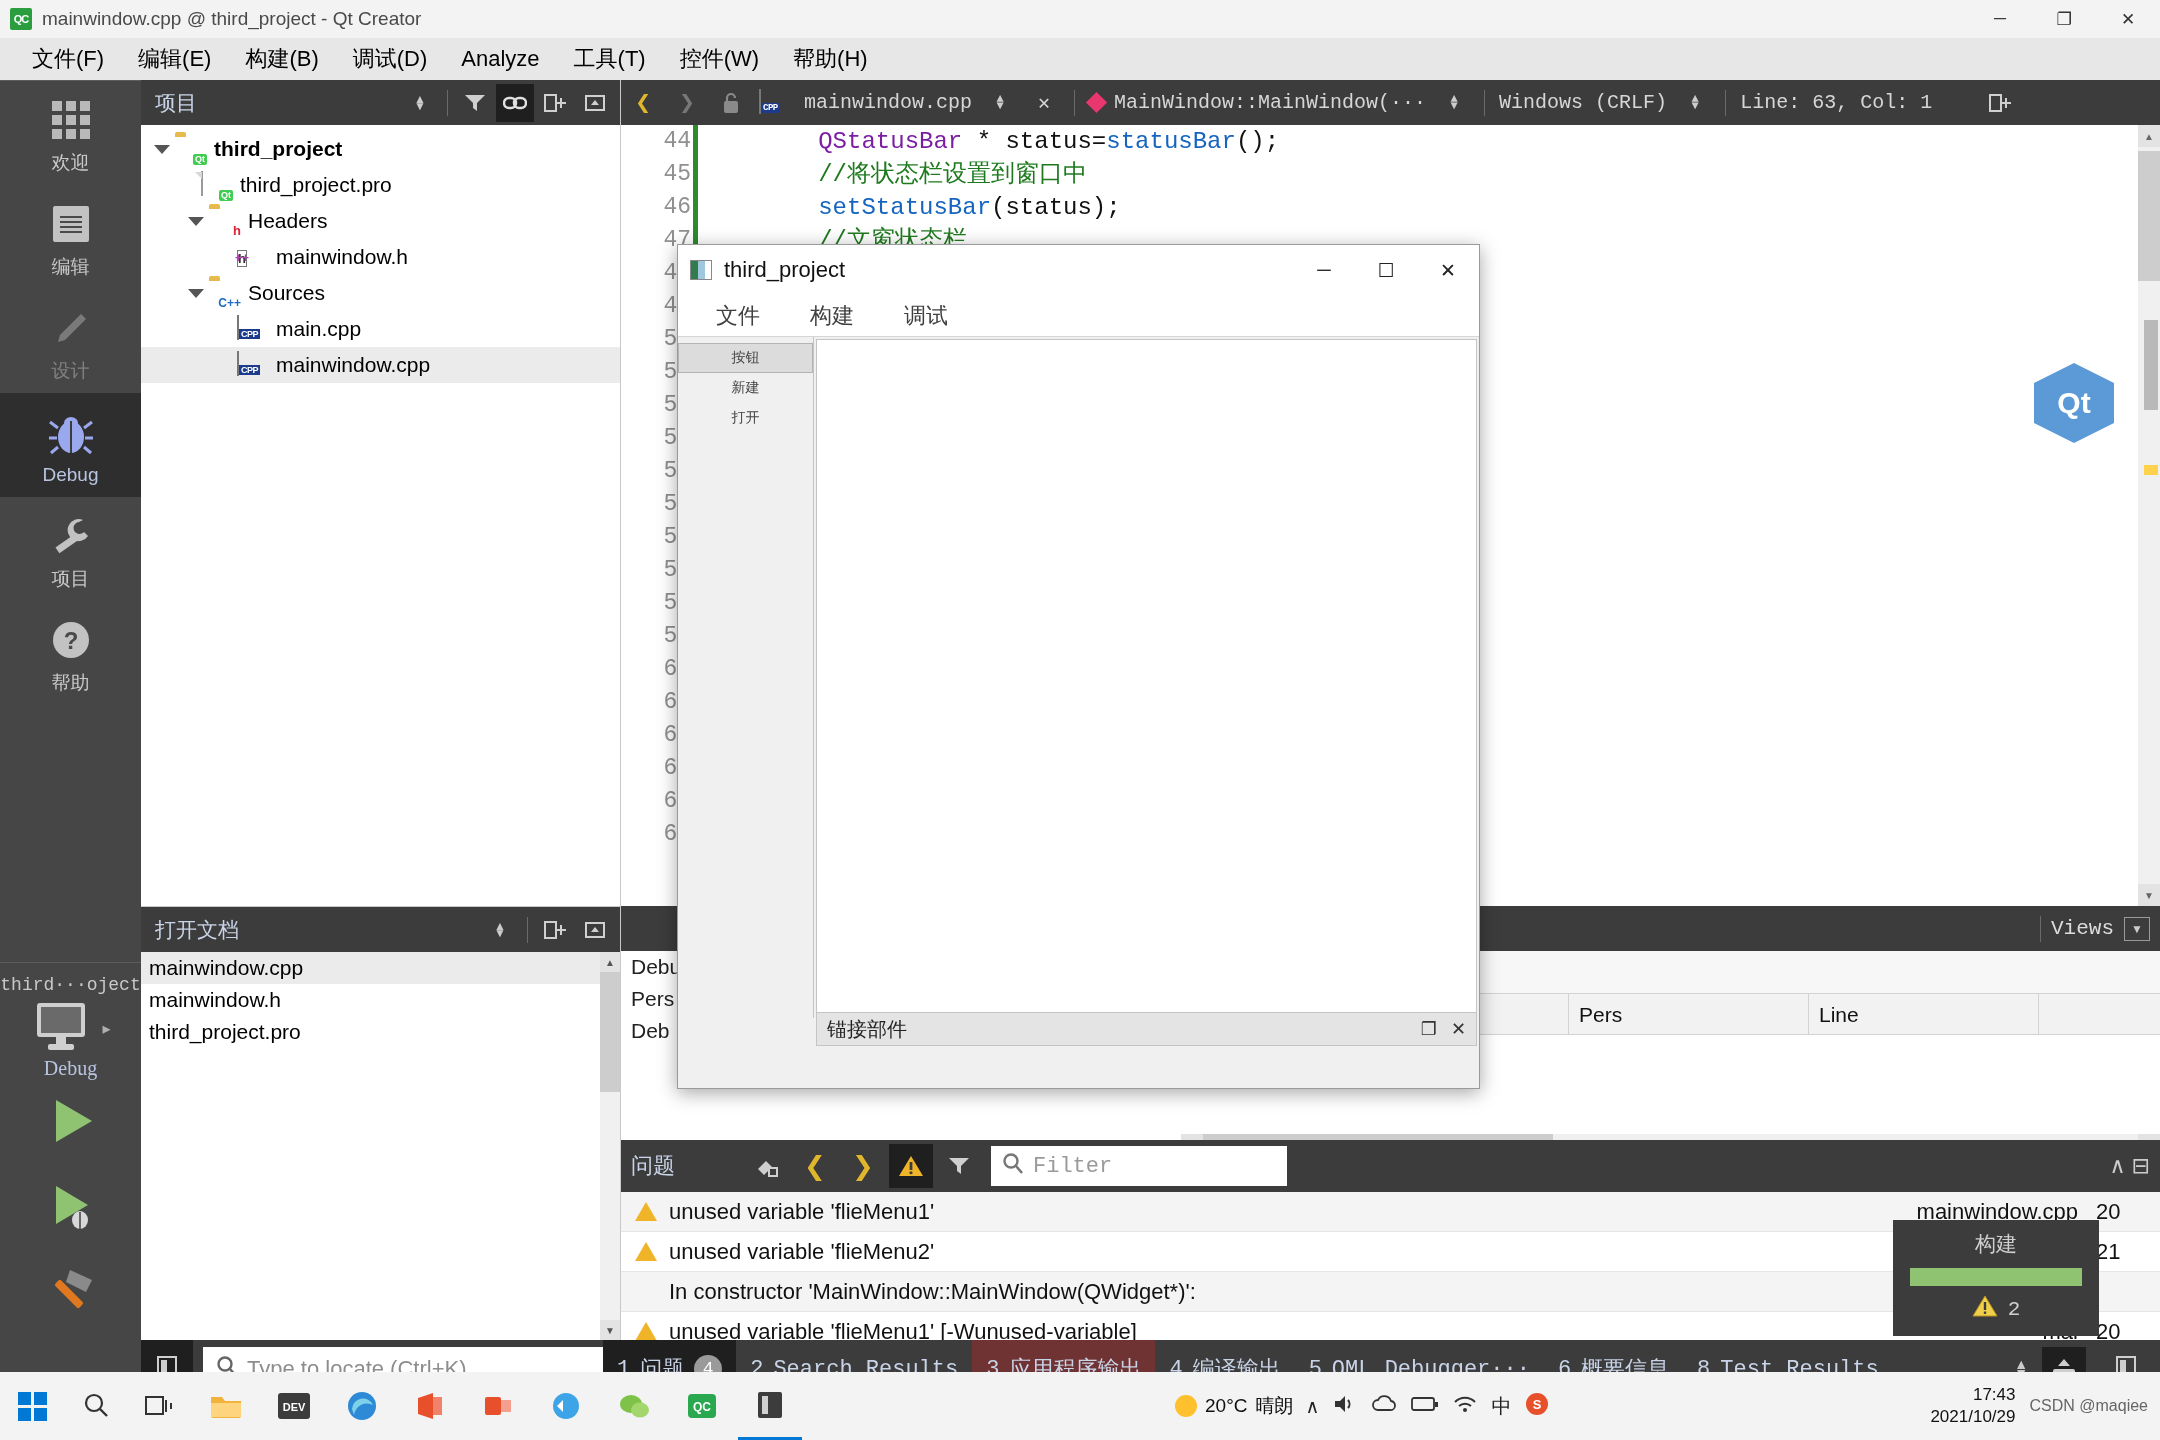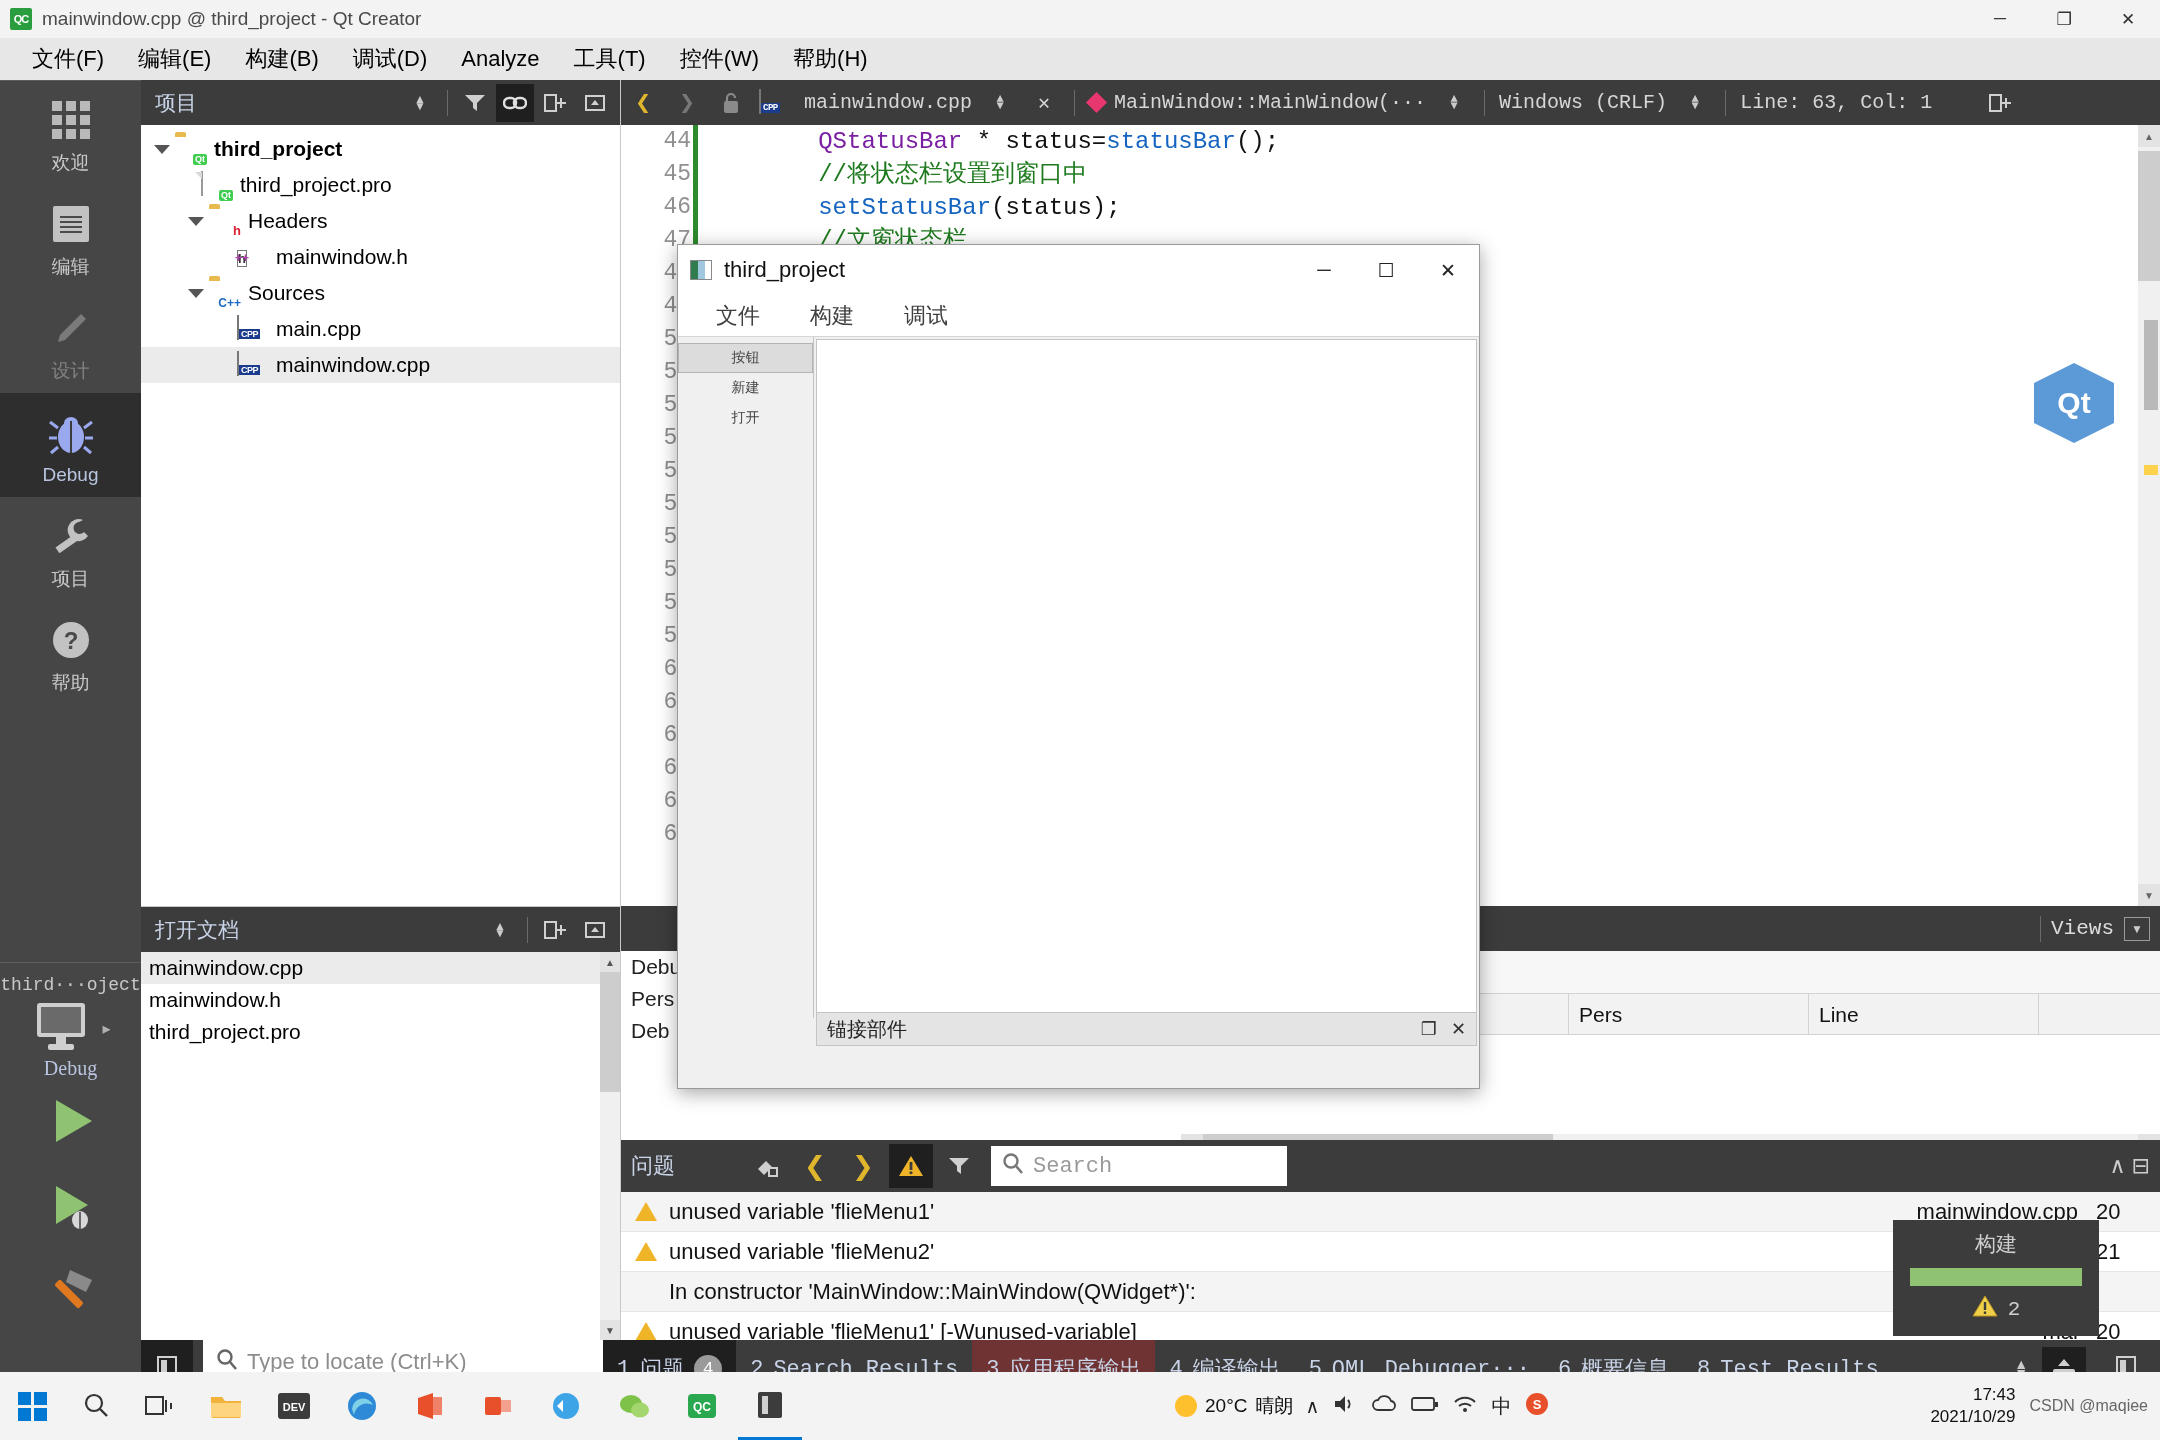--- a/index.html
+++ b/index.html
@@ -282,21 +282,21 @@
     background: #3c3c3c; color: #d8d8d8; text-align: center; padding-top: 10px;
   }
   .buildpop .bp-t { font-size: 21px; color: #cfcfcf; }
   .buildpop .bar { margin: 10px auto 0; width: 172px; height: 18px; background: #8fc372; }
   .buildpop .bp-n { margin-top: 8px; display: flex; align-items: center; justify-content: center; gap: 10px;
                     font-size: 21px; color: #cfcfcf; font-family: "Liberation Mono", monospace; }
 
   
   .bottombar {
     position: absolute; left: 141px; top: 1340px; width: 2019px; height: 58px;
-    background: #3c3c3c; display: flex; align-items: flex-start;
+    background: #3c3c3c; display: flex; align-items: center;
   }
   .sidebar-toggle { width: 52px; height: 58px; background: #1f1f1f;
       display: flex; align-items: center; justify-content: center; }
   .sbt-glyph { width: 20px; height: 26px; border: 2px solid #cfcfcf; position: relative; }
   .sbt-glyph:after { content:""; position: absolute; left: 2px; top: 2px; width: 6px; bottom: 2px; background: #cfcfcf; }
   .locator {
     width: 400px; height: 44px; background: #fff; margin-left: 10px; display: flex; align-items: center;
     gap: 8px; padding-left: 12px;
   }
   .locator .ph { color: #8d8d8d; font-size: 22px; }
@@ -826,21 +826,21 @@
               <polygon points="1,2 21,2 13,10 13,18 9,15 9,10" fill="#d0d0d0"></polygon>
             </svg>
         </div>
         <div class="iss-filter">
           <span>
             <svg width="24" height="24" viewBox="0 0 24 24">
               <circle cx="10" cy="9" r="6.5" fill="none" stroke="#777" stroke-width="2.4"></circle>
               <line x1="15" y1="14" x2="21" y2="21" stroke="#777" stroke-width="2.6"></line>
             </svg>
           </span>
-          <span class="ph">Search</span>
+          <span class="ph">Filter</span>
         </div>
       </div>
       <div class="iss-collapse">
         <span style="font-size:22px">∧</span>
         <span style="font-size:22px">⊟</span>
       </div>
     </div>
 
     <div class="iss-row">
       <span class="warn-tri"></span>

